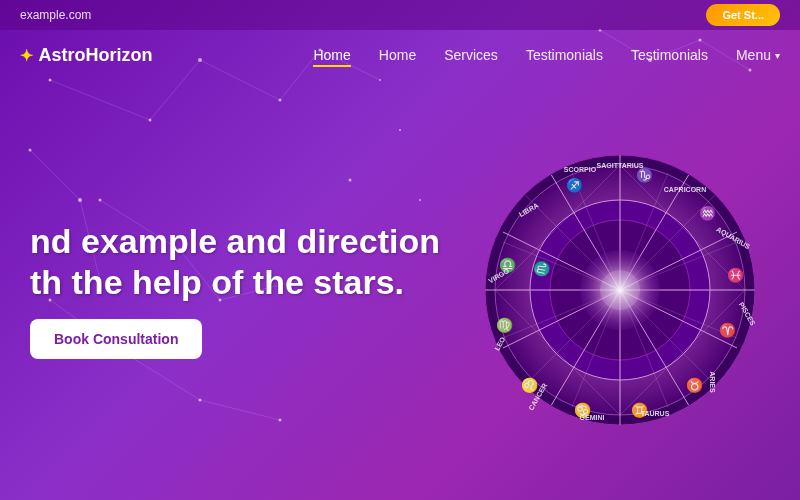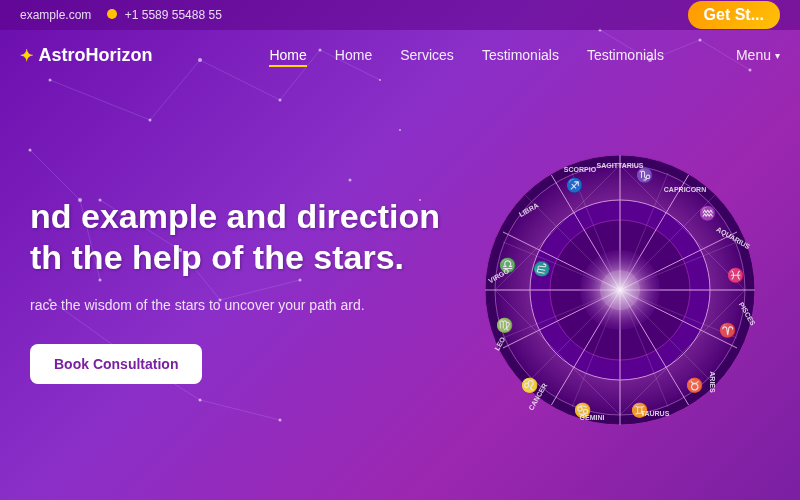--- a/index.html
+++ b/index.html
@@ -48,21 +48,21 @@
     }
     .top-bar-right {
       margin-left: auto;
     }
     .btn-get-started {
       background: linear-gradient(135deg, #ff9800, #ffc107);
       color: white;
       border: none;
       padding: 5px 16px;
       border-radius: 20px;
-      font-size: 16px;
+      font-size: 11px;
       font-weight: 600;
       cursor: pointer;
       white-space: nowrap;
     }
 
     
     .navbar {
       position: relative;
       z-index: 10;
       display: flex;
@@ -101,21 +101,20 @@
       border-bottom: 2px solid #ffd700;
       padding-bottom: 2px;
     }
     .nav-menu {
       display: flex;
       align-items: center;
       gap: 4px;
       color: rgba(255,255,255,0.9);
       font-size: 14px;
       cursor: pointer;
-      margin-left: 44px;
     }
     .chevron-down {
       font-size: 10px;
     }
 
     
     .hero {
       position: relative;
       z-index: 5;
       display: flex;
@@ -222,24 +221,20 @@
     <circle cx="750" cy="70" r="1.5"></circle>
     <circle cx="400" cy="130" r="1"></circle>
     <circle cx="350" cy="180" r="1.5"></circle>
     <circle cx="420" cy="200" r="1"></circle>
   </g>
 </svg>
 
 <div class="top-bar">
   <div class="top-bar-contact">
     <span>example.com</span>
-    <span>
-      <span class="top-bar-phone-icon"></span>
-      <span>+1 5589 55488 55</span>
-    </span>
   </div>
   <div class="top-bar-right">
     <button class="btn-get-started">Get St...</button>
   </div>
 </div>
 
 <nav class="navbar">
   <div class="logo">
     <span class="logo-icon">✦</span>
     <span>AstroHorizon</span>
@@ -268,21 +263,20 @@
     </li>
   </ul>
 </nav>
 
 <section class="hero">
   <div class="hero-content">
     <h1 class="hero-title">
       <span>nd example and direction</span><br>
       <span>th the help of the stars.</span>
     </h1>
-    <p class="hero-subtitle">race the wisdom of the stars to uncover your path ard.</p>
     <button class="btn-consultation">Book Consultation</button>
   </div>
 
   <div class="hero-visual">
 
     <svg class="zodiac-wheel" viewBox="0 0 280 280" xmlns="http://www.w3.org/2000/svg">
       <defs>
         <radialGradient id="wheelGrad" cx="50%" cy="50%" r="50%">
           <stop offset="0%" stop-color="#e040fb" stop-opacity="0.9"></stop>
           <stop offset="40%" stop-color="#ab47bc" stop-opacity="0.8"></stop>

